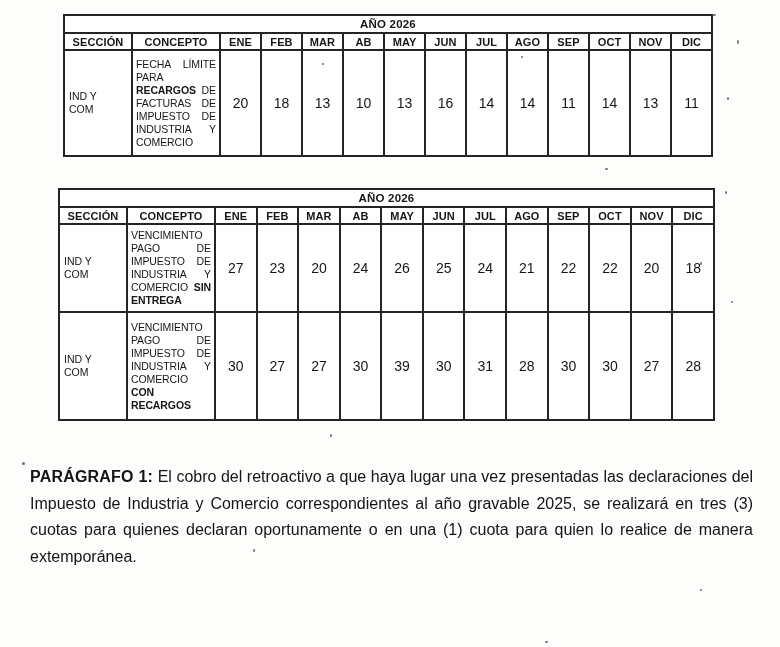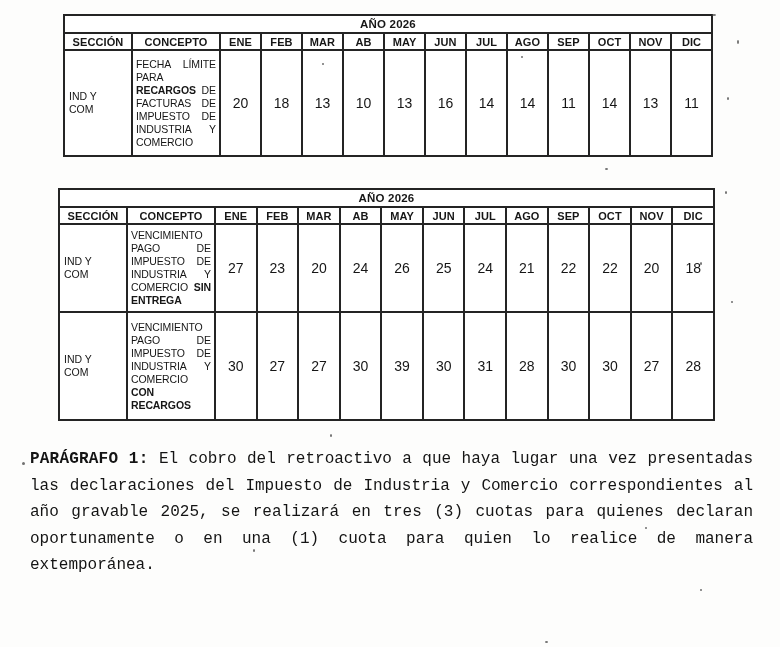--- a/index.html
+++ b/index.html
@@ -75,21 +75,21 @@
   
   .para {
     position: absolute;
     left: 30px;
     width: 723px;
     font-size: 16px;
     line-height: 26.5px;
     text-align: justify;
     color: #141414;
   }
-  #para1 { top: 446px; font-family: Liberation Mono, monospace; }
+  #para1 { top: 464px; }
   #para2 { top: 570px; }
   .para b { font-weight: bold; letter-spacing: 0.2px; }
 
   
   .speck {
     position: absolute;
     background: #4c4c4c;
     border-radius: 50%;
     opacity: 0.8;
   }

